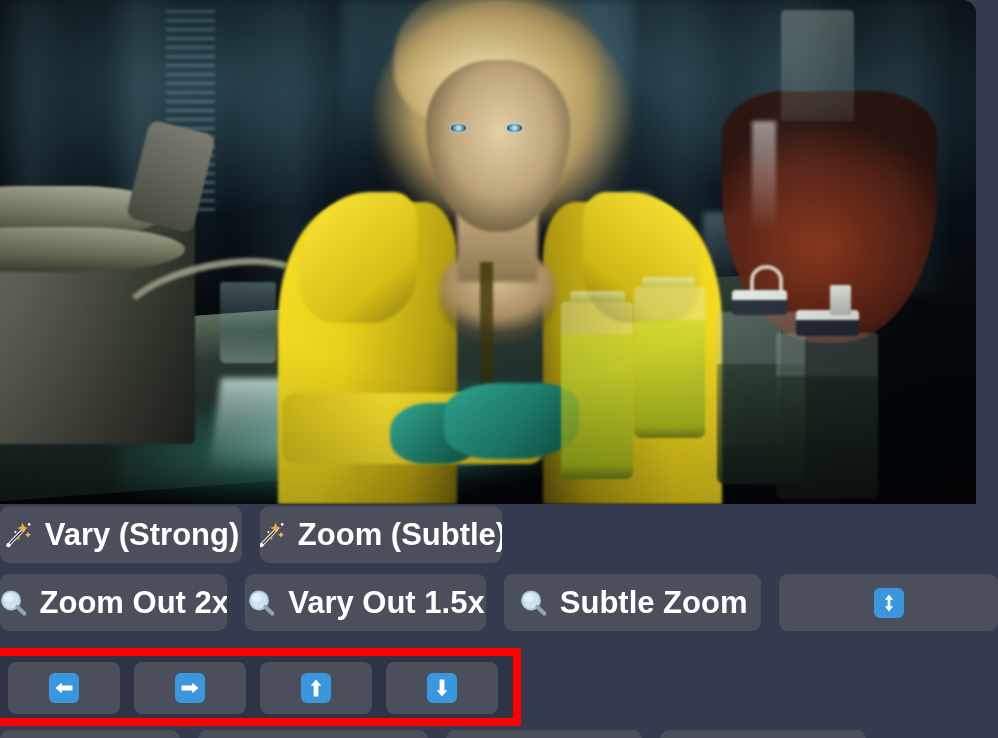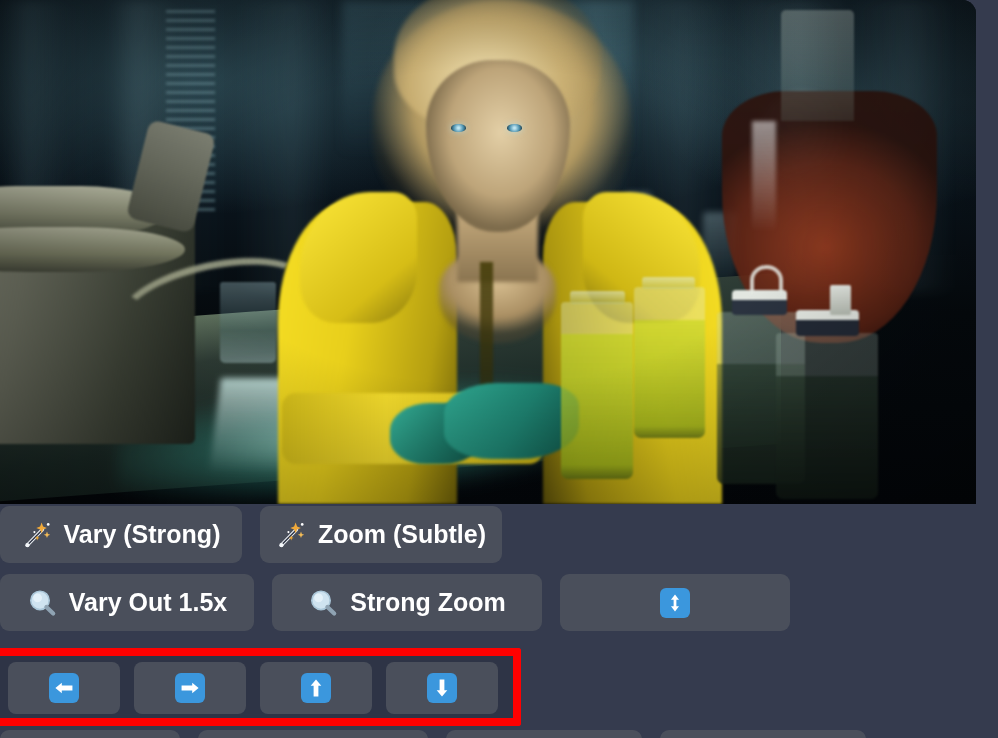--- a/index.html
+++ b/index.html
@@ -321,21 +321,21 @@
   .btn {
     height: 57px;
     background: #4a4f5b;
     border: none;
     border-radius: 9px;
     display: flex;
     align-items: center;
     justify-content: center;
     gap: 12px;
     color: #ffffff;
-    font-size: 25px;
+    font-size: 31px;
     font-weight: 700;
     font-family: "Liberation Sans", sans-serif;
     cursor: pointer;
     white-space: nowrap;
     padding: 0 16px;
     overflow: hidden;
   }
   .btn-label { line-height: 1; }
 
   .w-vary-strong { width: 242px; margin-left: 0; }
@@ -499,41 +499,51 @@
             <circle cx="26.2" cy="4.4" r="1.35" fill="#fdfdfe"></circle>
             <circle cx="12.4" cy="12.1" r="1.05" fill="#fdfdfe"></circle>
           </svg>
         </span>
         <span class="btn-label">Zoom (Subtle)</span>
       </button>
     </div>
 
     <div class="row">
 
+      <button class="btn w-zoom2">
+        <span class="mag">
+          <svg viewBox="0 0 30 30" width="30" height="30" aria-hidden="true">
+            <circle cx="13" cy="12.4" r="9.2" fill="#cfe3f0" stroke="#aac6d8" stroke-width="1.6"></circle>
+            <circle cx="10.6" cy="9.8" r="4.4" fill="#e8f3fa" opacity="0.85"></circle>
+            <path d="M19.4 19 L26.2 25.6" stroke="#8fa3b3" stroke-width="4.2" stroke-linecap="round"></path>
+          </svg>
+        </span>
+        <span class="btn-label">Zoom Out 2x</span>
+      </button>
 
       <button class="btn w-zoom15">
         <span class="mag">
           <svg viewBox="0 0 30 30" width="30" height="30" aria-hidden="true">
             <circle cx="13" cy="12.4" r="9.2" fill="#cfe3f0" stroke="#aac6d8" stroke-width="1.6"></circle>
             <circle cx="10.6" cy="9.8" r="4.4" fill="#e8f3fa" opacity="0.85"></circle>
             <path d="M19.4 19 L26.2 25.6" stroke="#8fa3b3" stroke-width="4.2" stroke-linecap="round"></path>
           </svg>
         </span>
         <span class="btn-label">Vary Out 1.5x</span>
       </button>
 
       <button class="btn w-customzoom">
         <span class="mag">
           <svg viewBox="0 0 30 30" width="30" height="30" aria-hidden="true">
             <circle cx="13" cy="12.4" r="9.2" fill="#cfe3f0" stroke="#aac6d8" stroke-width="1.6"></circle>
             <circle cx="10.6" cy="9.8" r="4.4" fill="#e8f3fa" opacity="0.85"></circle>
             <path d="M19.4 19 L26.2 25.6" stroke="#8fa3b3" stroke-width="4.2" stroke-linecap="round"></path>
           </svg>
         </span>
-        <span class="btn-label">Strong Zoom</span>
+        <span class="btn-label">Subtle Zoom</span>
       </button>
 
       <button class="btn w-makesquare">
         <span class="icon-sq">
           <svg viewBox="0 0 24 24" width="22" height="22" aria-hidden="true">
             <path d="M12 2.6 L16.4 8.4 L13.5 8.4 L13.5 15.6 L16.4 15.6 L12 21.4 L7.6 15.6 L10.5 15.6 L10.5 8.4 L7.6 8.4 Z" fill="#ffffff"></path>
           </svg>
         </span>
       </button>
     </div>

